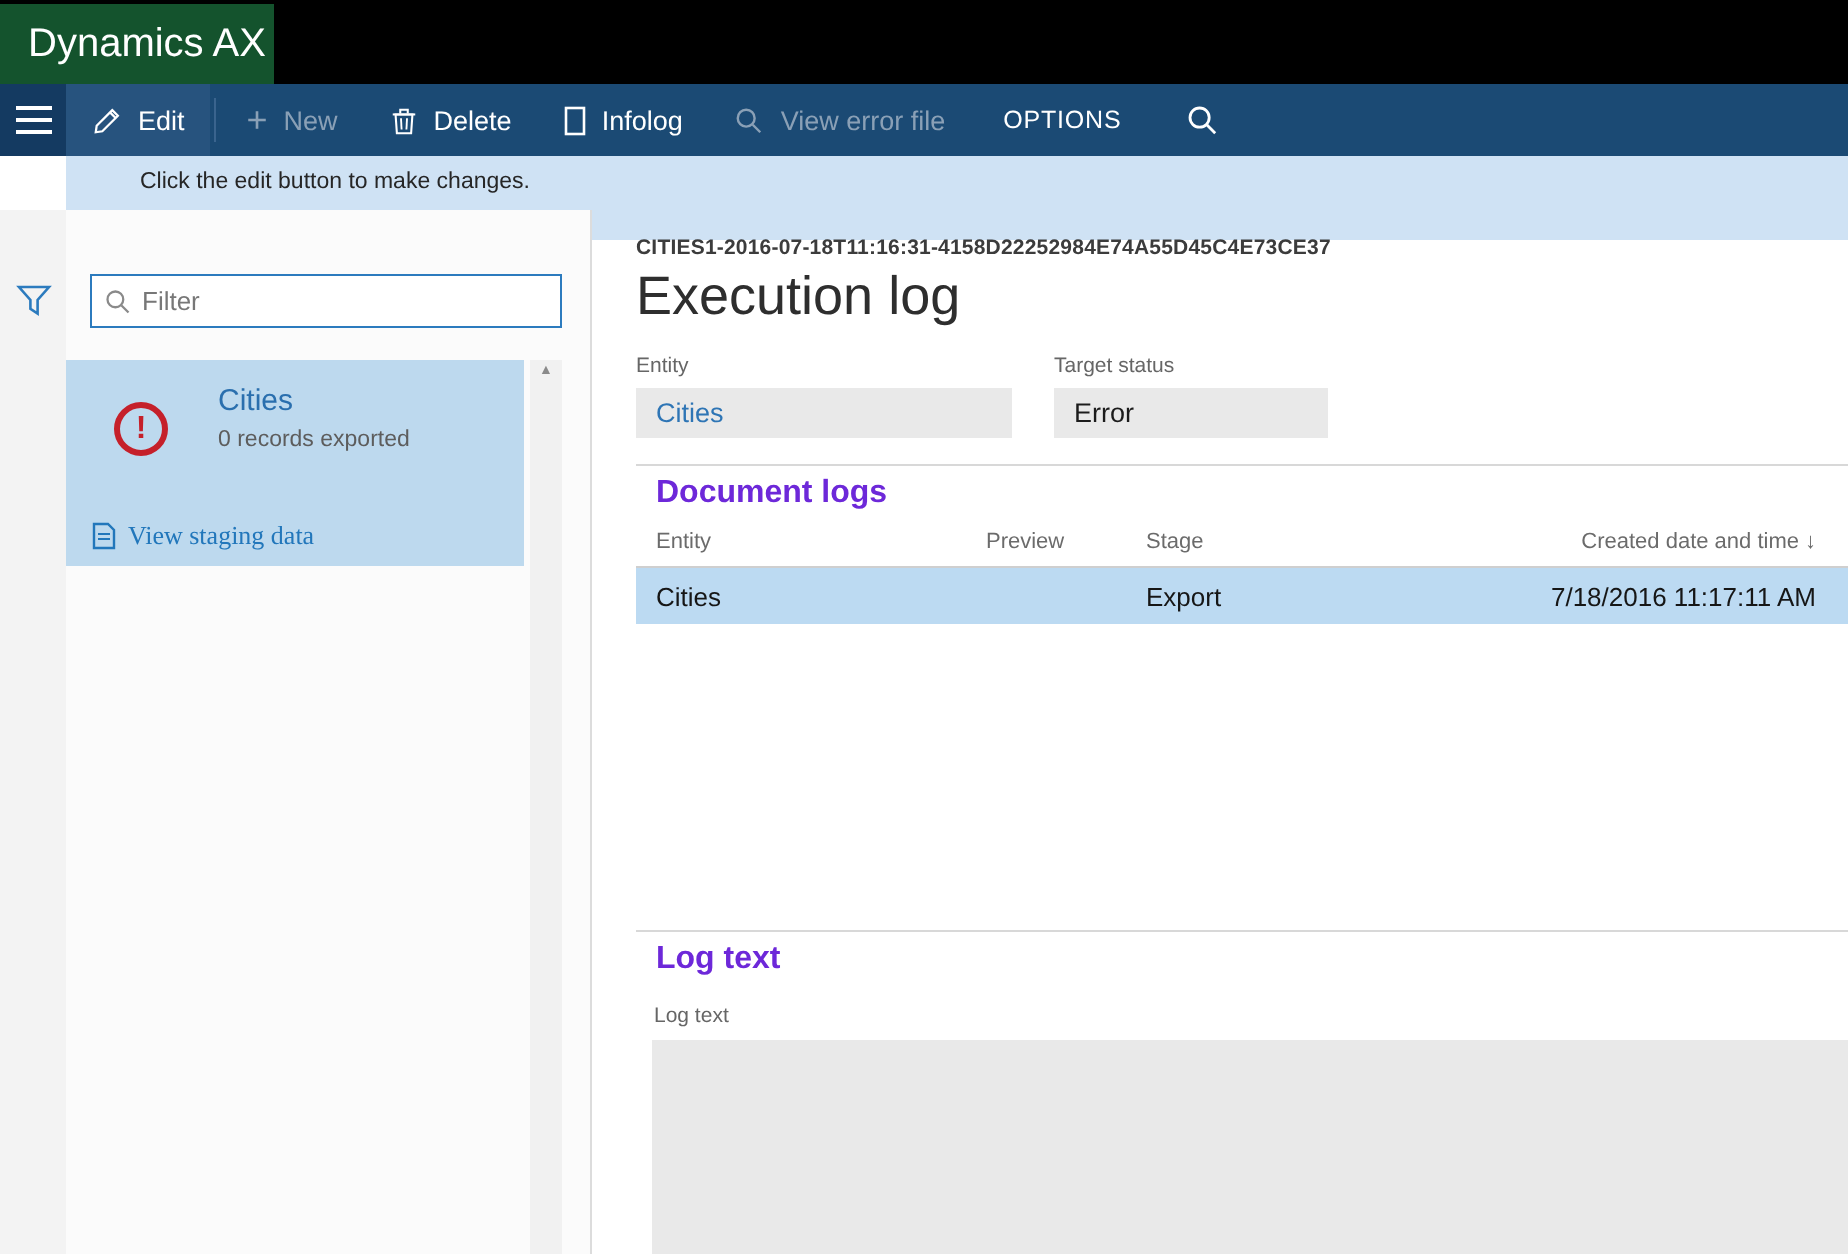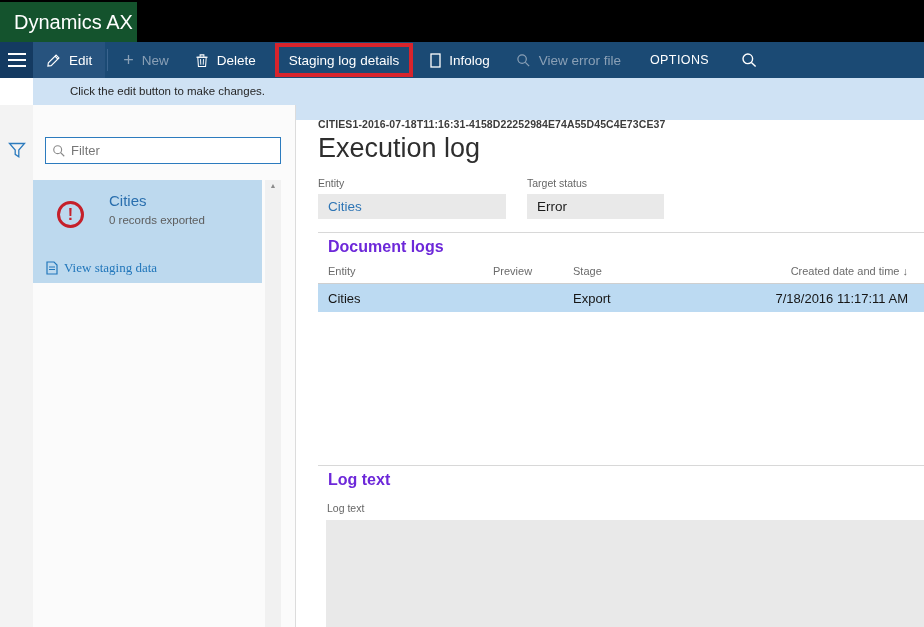--- a/index.html
+++ b/index.html
@@ -115,25 +115,20 @@
   <div class="tb-btn">
     <svg class="ticon" width="14" height="15" viewBox="0 0 14 16">
       <path d="M2.5 4.5 H11.5 L10.8 14.5 H3.2 Z" fill="none" stroke="#fff" stroke-width="1.1"></path>
       <line x1="1" y1="4.5" x2="13" y2="4.5" stroke="#fff" stroke-width="1.1"></line>
       <path d="M5 4 V2 H9 V4" fill="none" stroke="#fff" stroke-width="1.1"></path>
       <line x1="5.4" y1="6.5" x2="5.7" y2="12.5" stroke="#fff" stroke-width="1"></line>
       <line x1="8.6" y1="6.5" x2="8.3" y2="12.5" stroke="#fff" stroke-width="1"></line>
     </svg>
     <span>Delete</span>
   </div>
-  <div class="red-box">
-    <div class="tb-btn">
-      <span>Staging log details</span>
-    </div>
-  </div>
   <div class="tb-btn">
     <svg class="ticon" width="11" height="15" viewBox="0 0 11 15">
       <rect x="1" y="1" width="9" height="13" fill="none" stroke="#fff" stroke-width="1.3"></rect>
     </svg>
     <span>Infolog</span>
   </div>
   <div class="tb-btn disabled">
     <svg class="ticon" width="15" height="15" viewBox="0 0 16 16">
       <circle cx="6.5" cy="6.5" r="4.5" fill="none" stroke="#8aa0b6" stroke-width="1.3"></circle>
       <line x1="10" y1="10" x2="14" y2="14" stroke="#8aa0b6" stroke-width="1.3"></line>

